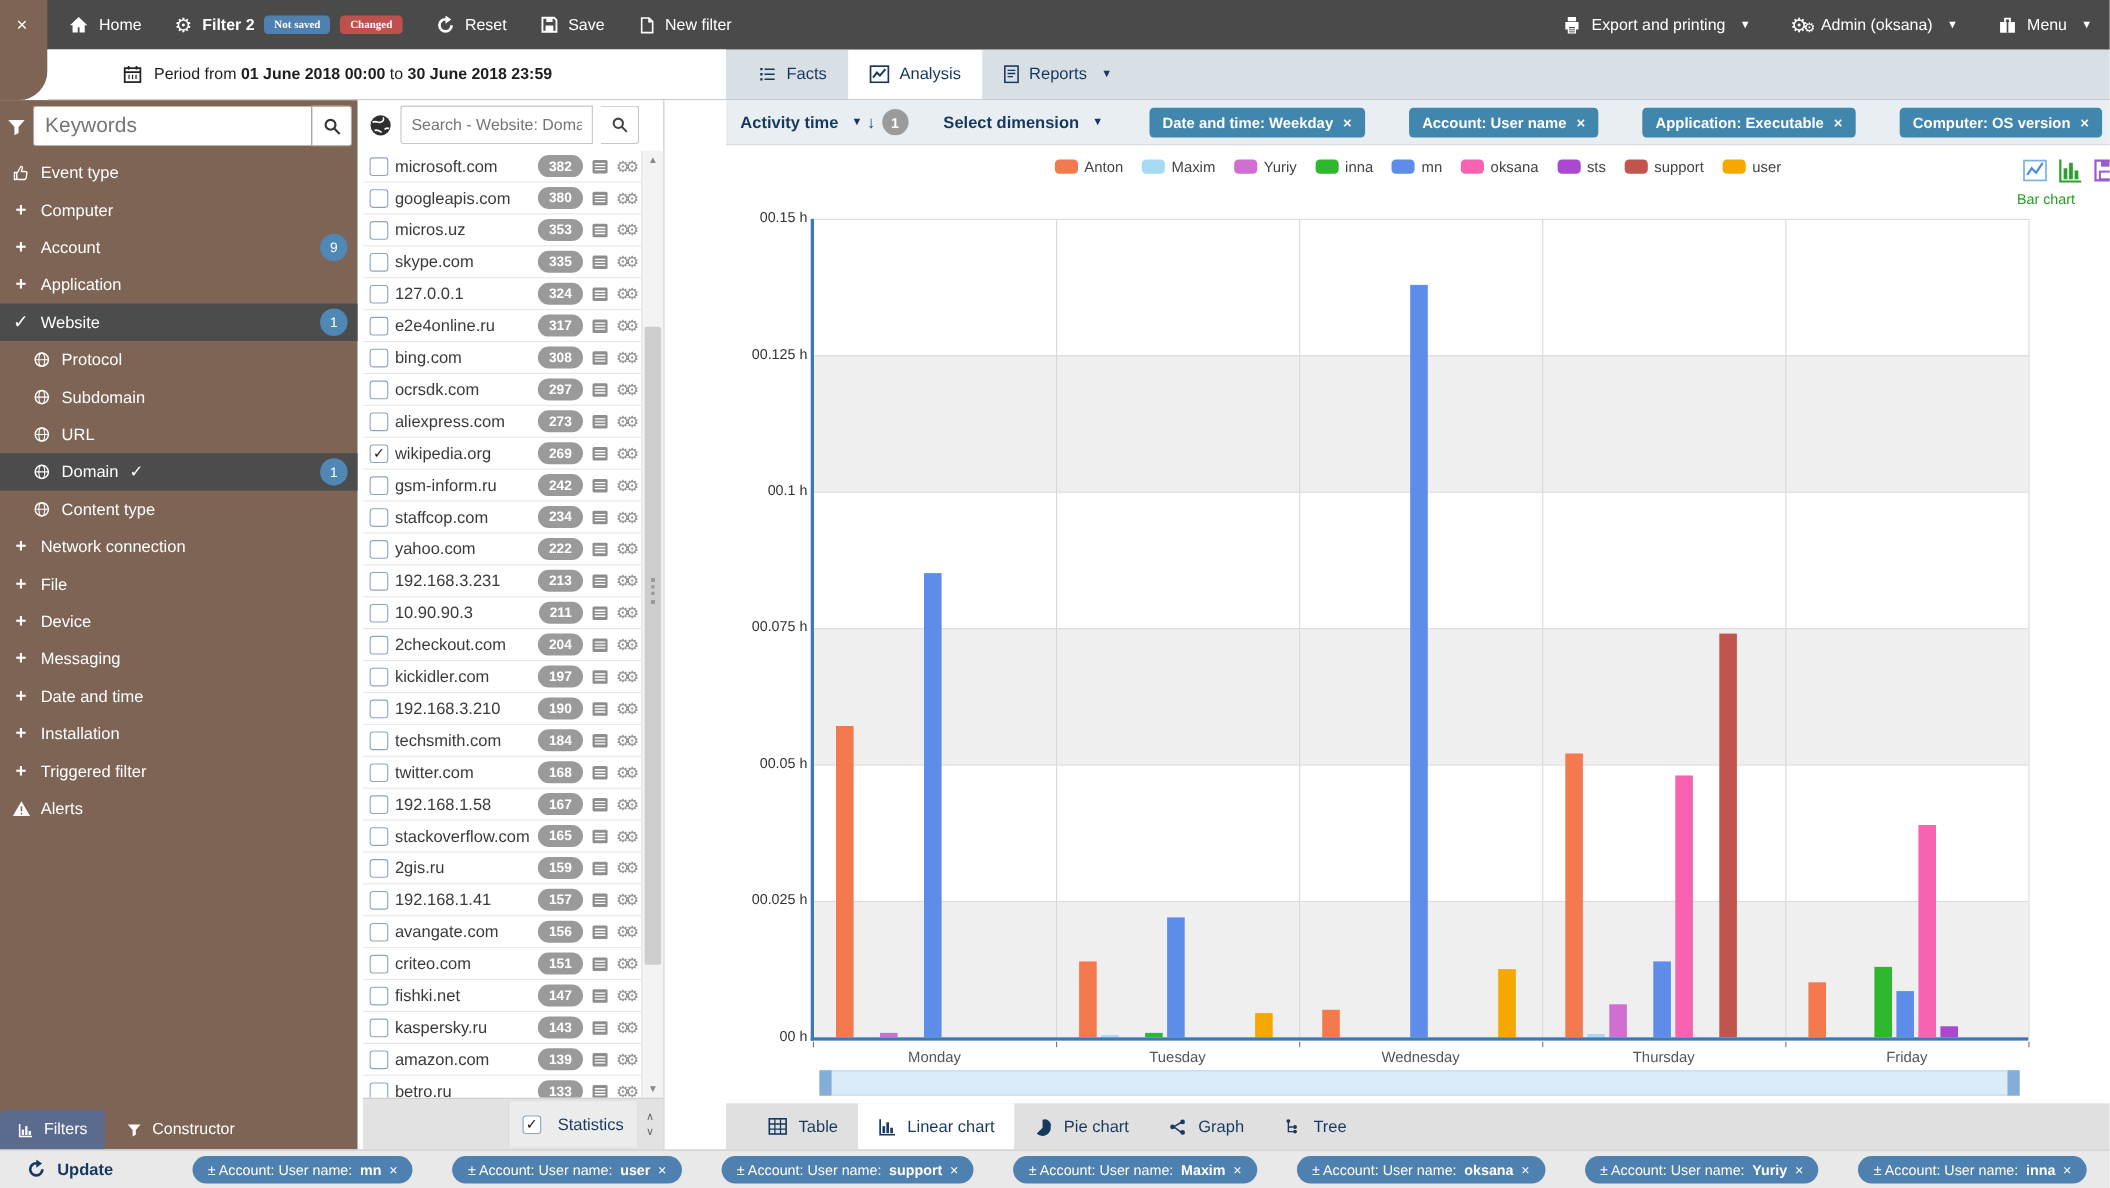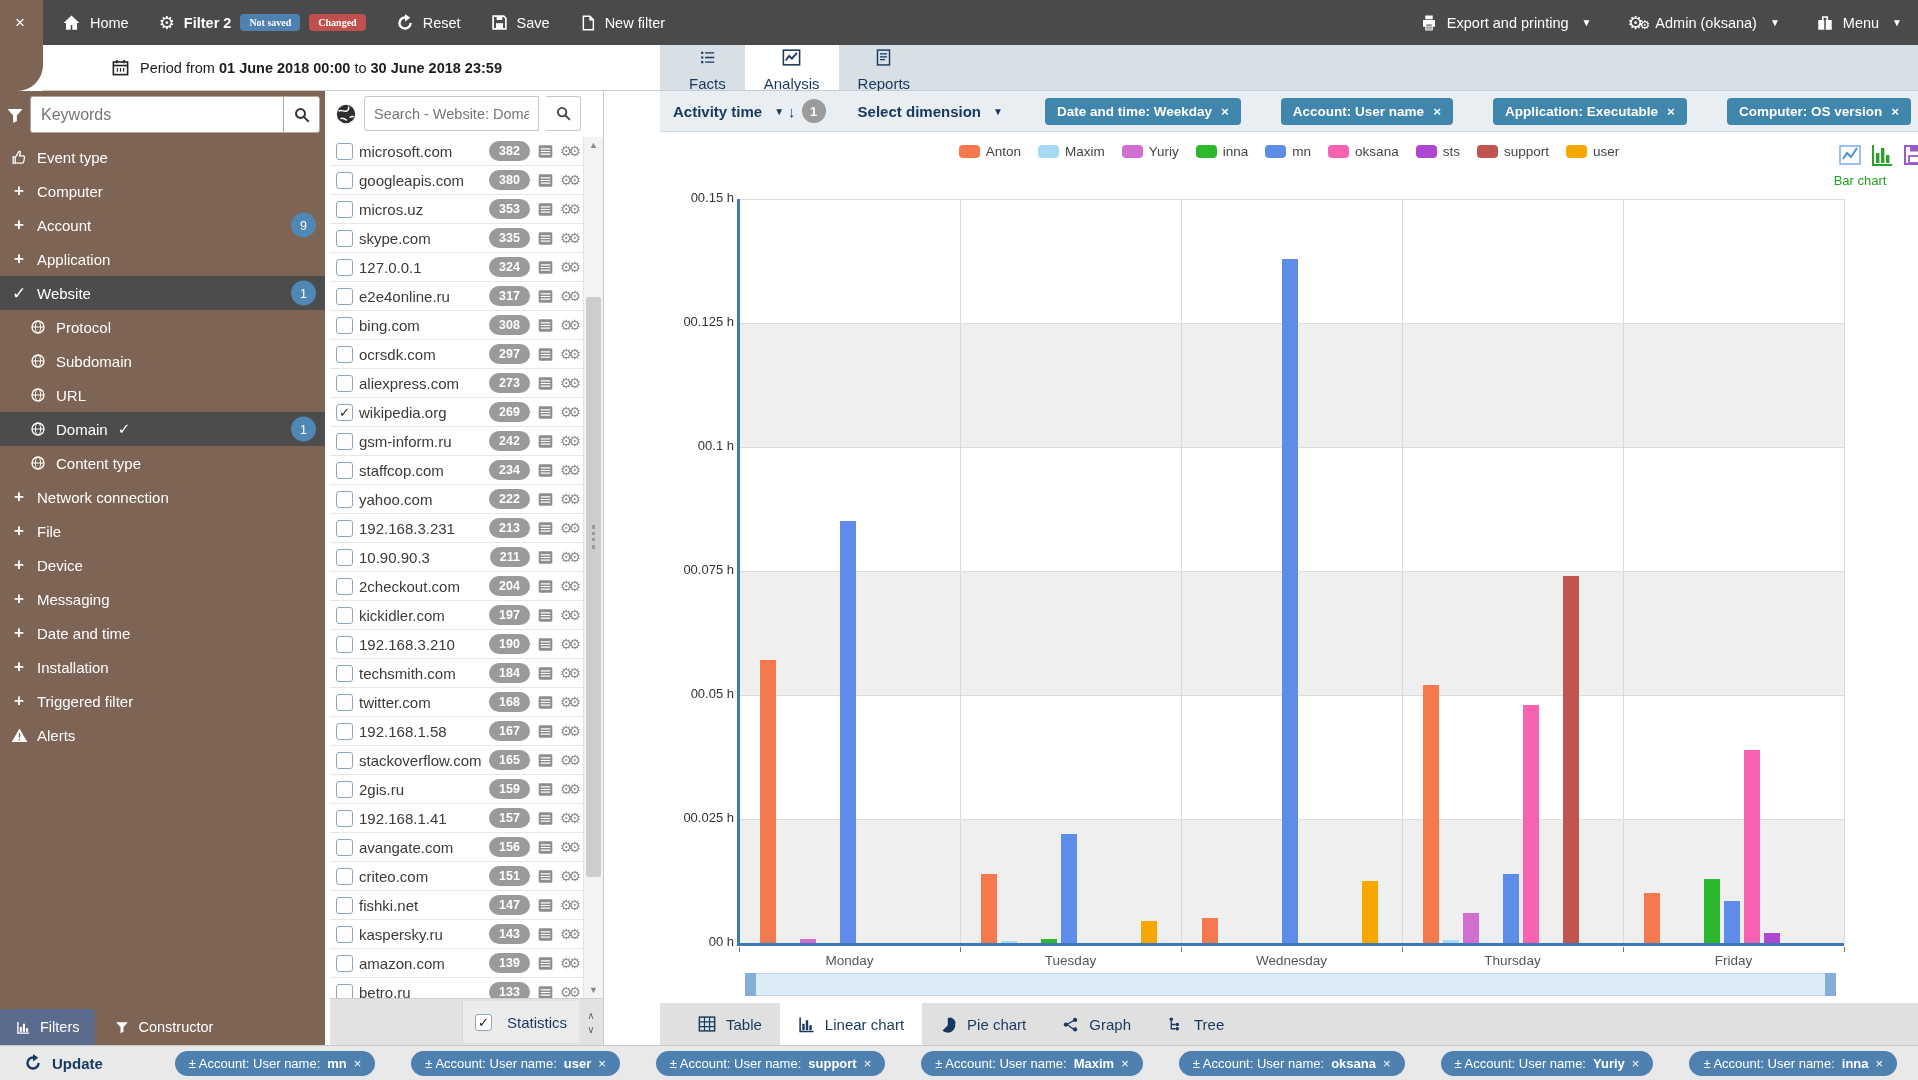--- a/index.html
+++ b/index.html
@@ -24,21 +24,21 @@
   
   .xtab { position:absolute; left:0; top:0; width:43px; height:91px; background:#7e6455; border-bottom-right-radius:26px; z-index:6; color:#fff; font-size:17px; padding:13px 0 0 15px; }
 
   
   .period-bar { position:absolute; left:43px; top:45px; width:617px; height:46px; background:#fff; border-bottom:1px solid #cbcbcb; display:flex; align-items:center; font-size:14.5px; color:#1d1d1d; z-index:5; padding-left:68px; gap:10px; }
 
   
   .sidebar { position:absolute; left:0; top:91px; width:325px; height:954px; background:#7e6455; z-index:3; }
   .kw-row { display:flex; align-items:center; padding:5px 5px 7px 2px; }
   .funnel-ico { width:26px; color:#fff; display:flex; justify-content:center; margin-right:2px; }
-  .kw-input { flex:1; height:37px; border:1px solid #b5a89e; border-right:none; border-radius:3px 0 0 3px; padding:0 10px; font-size:16px; color:#ef4444; background:#fff; outline:none; min-width:0; }
+  .kw-input { flex:1; height:37px; border:1px solid #b5a89e; border-right:none; border-radius:3px 0 0 3px; padding:0 10px; font-size:19px; color:#ef4444; background:#fff; outline:none; min-width:0; }
   .kw-btn { width:37px; height:37px; background:#fff; border:1px solid #b5a89e; border-radius:0 3px 3px 0; display:flex; align-items:center; justify-content:center; color:#222; cursor:pointer; }
   .sb-item { height:34px; display:flex; align-items:center; color:#fff; font-size:15px; padding-left:8px; position:relative; cursor:pointer; }
   .sb-item.sel { background:#4c4c4c; }
   .sb-item .sb-ico { width:22px; display:flex; justify-content:center; align-items:center; margin-right:7px; font-size:17px; font-weight:bold; }
   .sb-item.indent { padding-left:27px; }
   .sb-check-after { margin-left:10px; font-size:15px; }
   .sb-badge { position:absolute; right:9px; top:50%; transform:translateY(-50%); background:#4f87b5; color:#fff; min-width:25px; height:25px; border-radius:13px; font-size:12.5px; display:flex; align-items:center; justify-content:center; padding:0 5px; }
 
   .corner-tabs { position:absolute; left:0; bottom:0; height:36px; display:flex; align-items:stretch; padding-left:0; gap:4px; width:325px; }
   .ctab { display:flex; align-items:center; gap:9px; padding:0 16px; color:#fff; font-size:14.5px; border-radius:4px 4px 0 0; cursor:pointer; white-space:nowrap; }
@@ -59,21 +59,21 @@
   .scrollcol { position:absolute; right:0; top:46px; width:20px; bottom:47px; background:#f3f3f3; border-left:1px solid #e2e2e2; }
   .sc-thumb { position:absolute; left:2px; right:2px; top:160px; height:580px; background:#cdcdcd; border-radius:2px; }
   .sc-arrow { position:absolute; left:0; right:0; text-align:center; color:#888; font-size:9px; line-height:14px; cursor:pointer; }
   .resize-dots { position:absolute; right:8px; top:388px; height:24px; border-left:3px dotted #9a9a9a; }
   .lp-footer { position:absolute; left:0; bottom:0; right:0; height:47px; background:#e2e2e2; border-top:1px solid #cfcfcf; display:flex; align-items:center; justify-content:flex-end; z-index:2; }
   .stats-box { background:#ececec; height:42px; display:flex; align-items:center; gap:9px; padding:0 12px; font-size:15px; color:#17395f; border-left:1px solid #d6d6d6; }
   .stats-arrows { width:20px; display:flex; flex-direction:column; align-items:center; color:#666; font-size:10px; gap:3px; margin:0 2px; }
 
   
   .main-tabs { position:absolute; left:660px; top:45px; width:1258px; height:46px; background:#d8dfe5; border-bottom:1px solid #c6ccd2; display:flex; align-items:stretch; padding-left:10px; z-index:2; }
-  .mtab { display:flex; align-items:center; gap:9px; padding:4px 19px; font-size:15px; color:#16375e; cursor:pointer; white-space:nowrap;flex-direction:column; }
+  .mtab { display:flex; align-items:center; gap:9px; padding:4px 19px; font-size:15px; color:#16375e; cursor:pointer; white-space:nowrap; }
   .mtab.active { background:#fff; }
 
   
   .activity-row { position:absolute; left:660px; top:91px; width:1258px; height:41px; background:#e9eef2; border-bottom:1px solid #d4dae0; display:flex; align-items:center; font-size:15px; color:#16375e; z-index:2; }
   .ar-group { display:flex; align-items:center; gap:8px; margin-left:13px; font-weight:bold; cursor:pointer; }
   .sort-arrow { font-size:15px; font-weight:normal; margin-left:4px; cursor:pointer; }
   .gray-badge { width:24px; height:24px; border-radius:50%; background:#9b9b9b; color:#fff; font-size:13px; font-weight:bold; display:flex; align-items:center; justify-content:center; margin-left:6px; }
   .select-dim { display:flex; align-items:center; gap:8px; margin-left:32px; font-weight:bold; cursor:pointer;text-align:right; }
   .chipsT { display:flex; gap:40px; margin-left:42px; }
   .chipT { background:#4086ad; color:#fff; font-weight:bold; font-size:13.5px; border-radius:4px; padding:6px 12px; display:flex; gap:9px; align-items:center; white-space:nowrap; cursor:pointer; }

